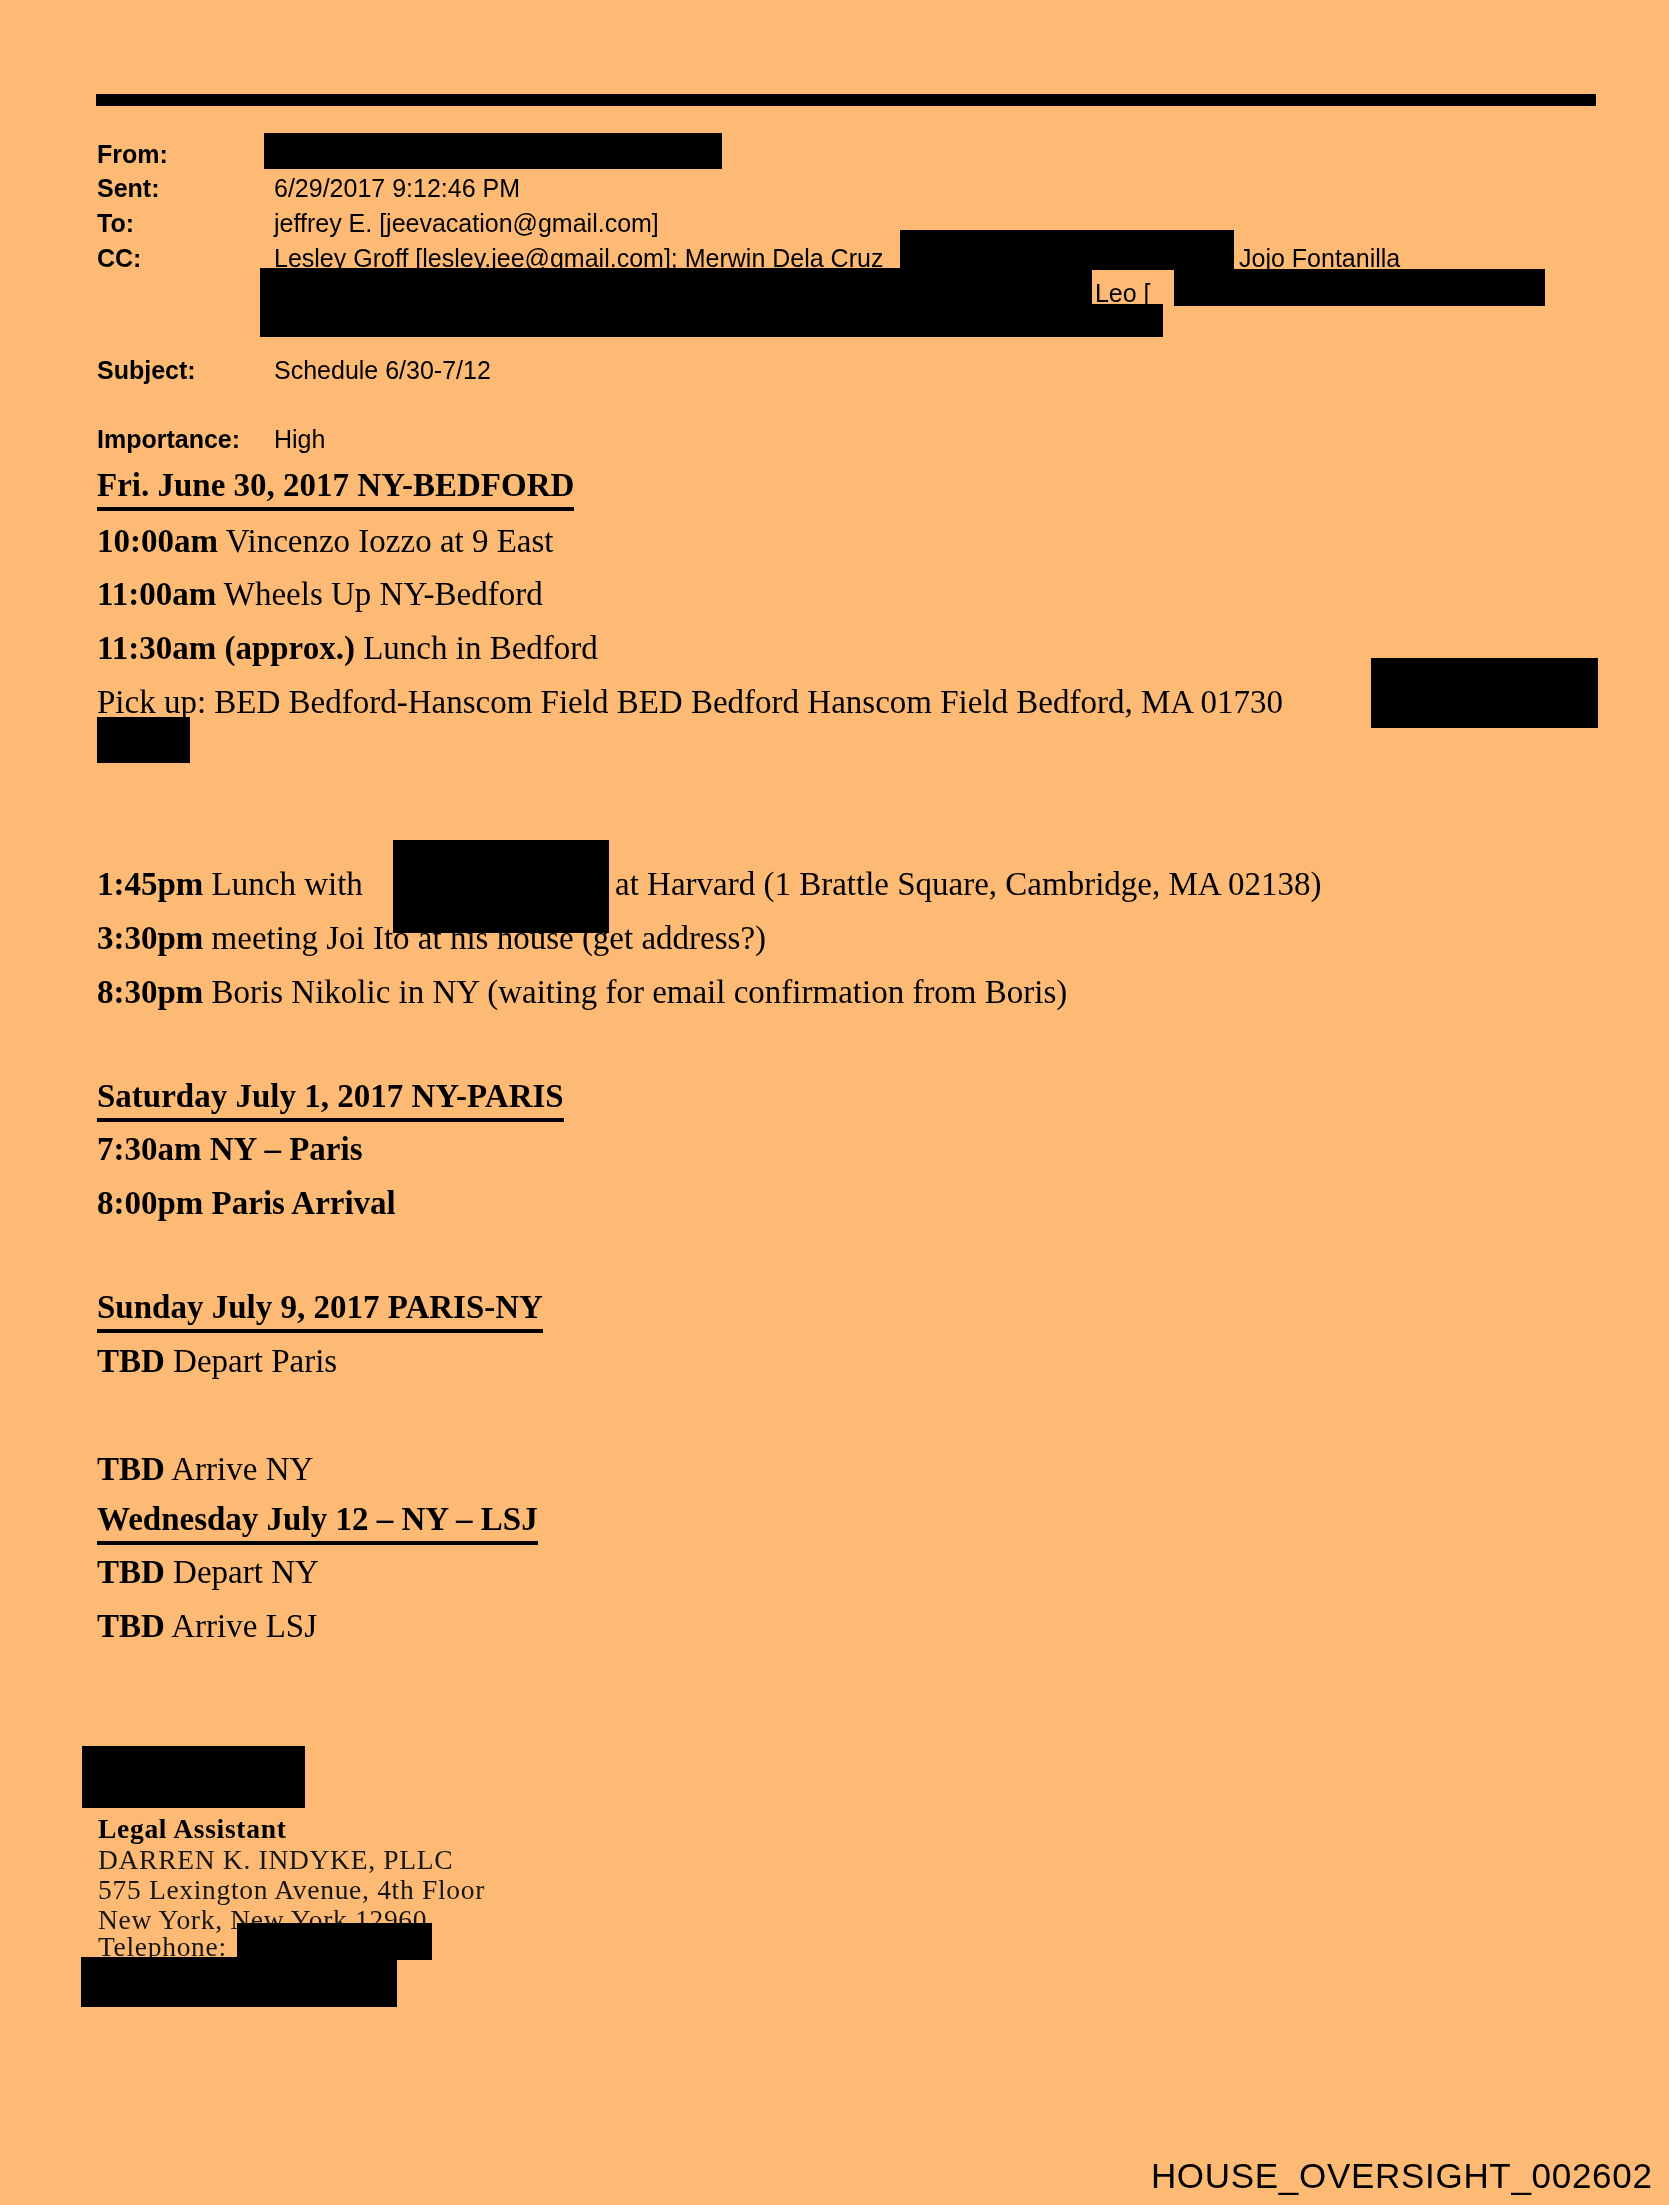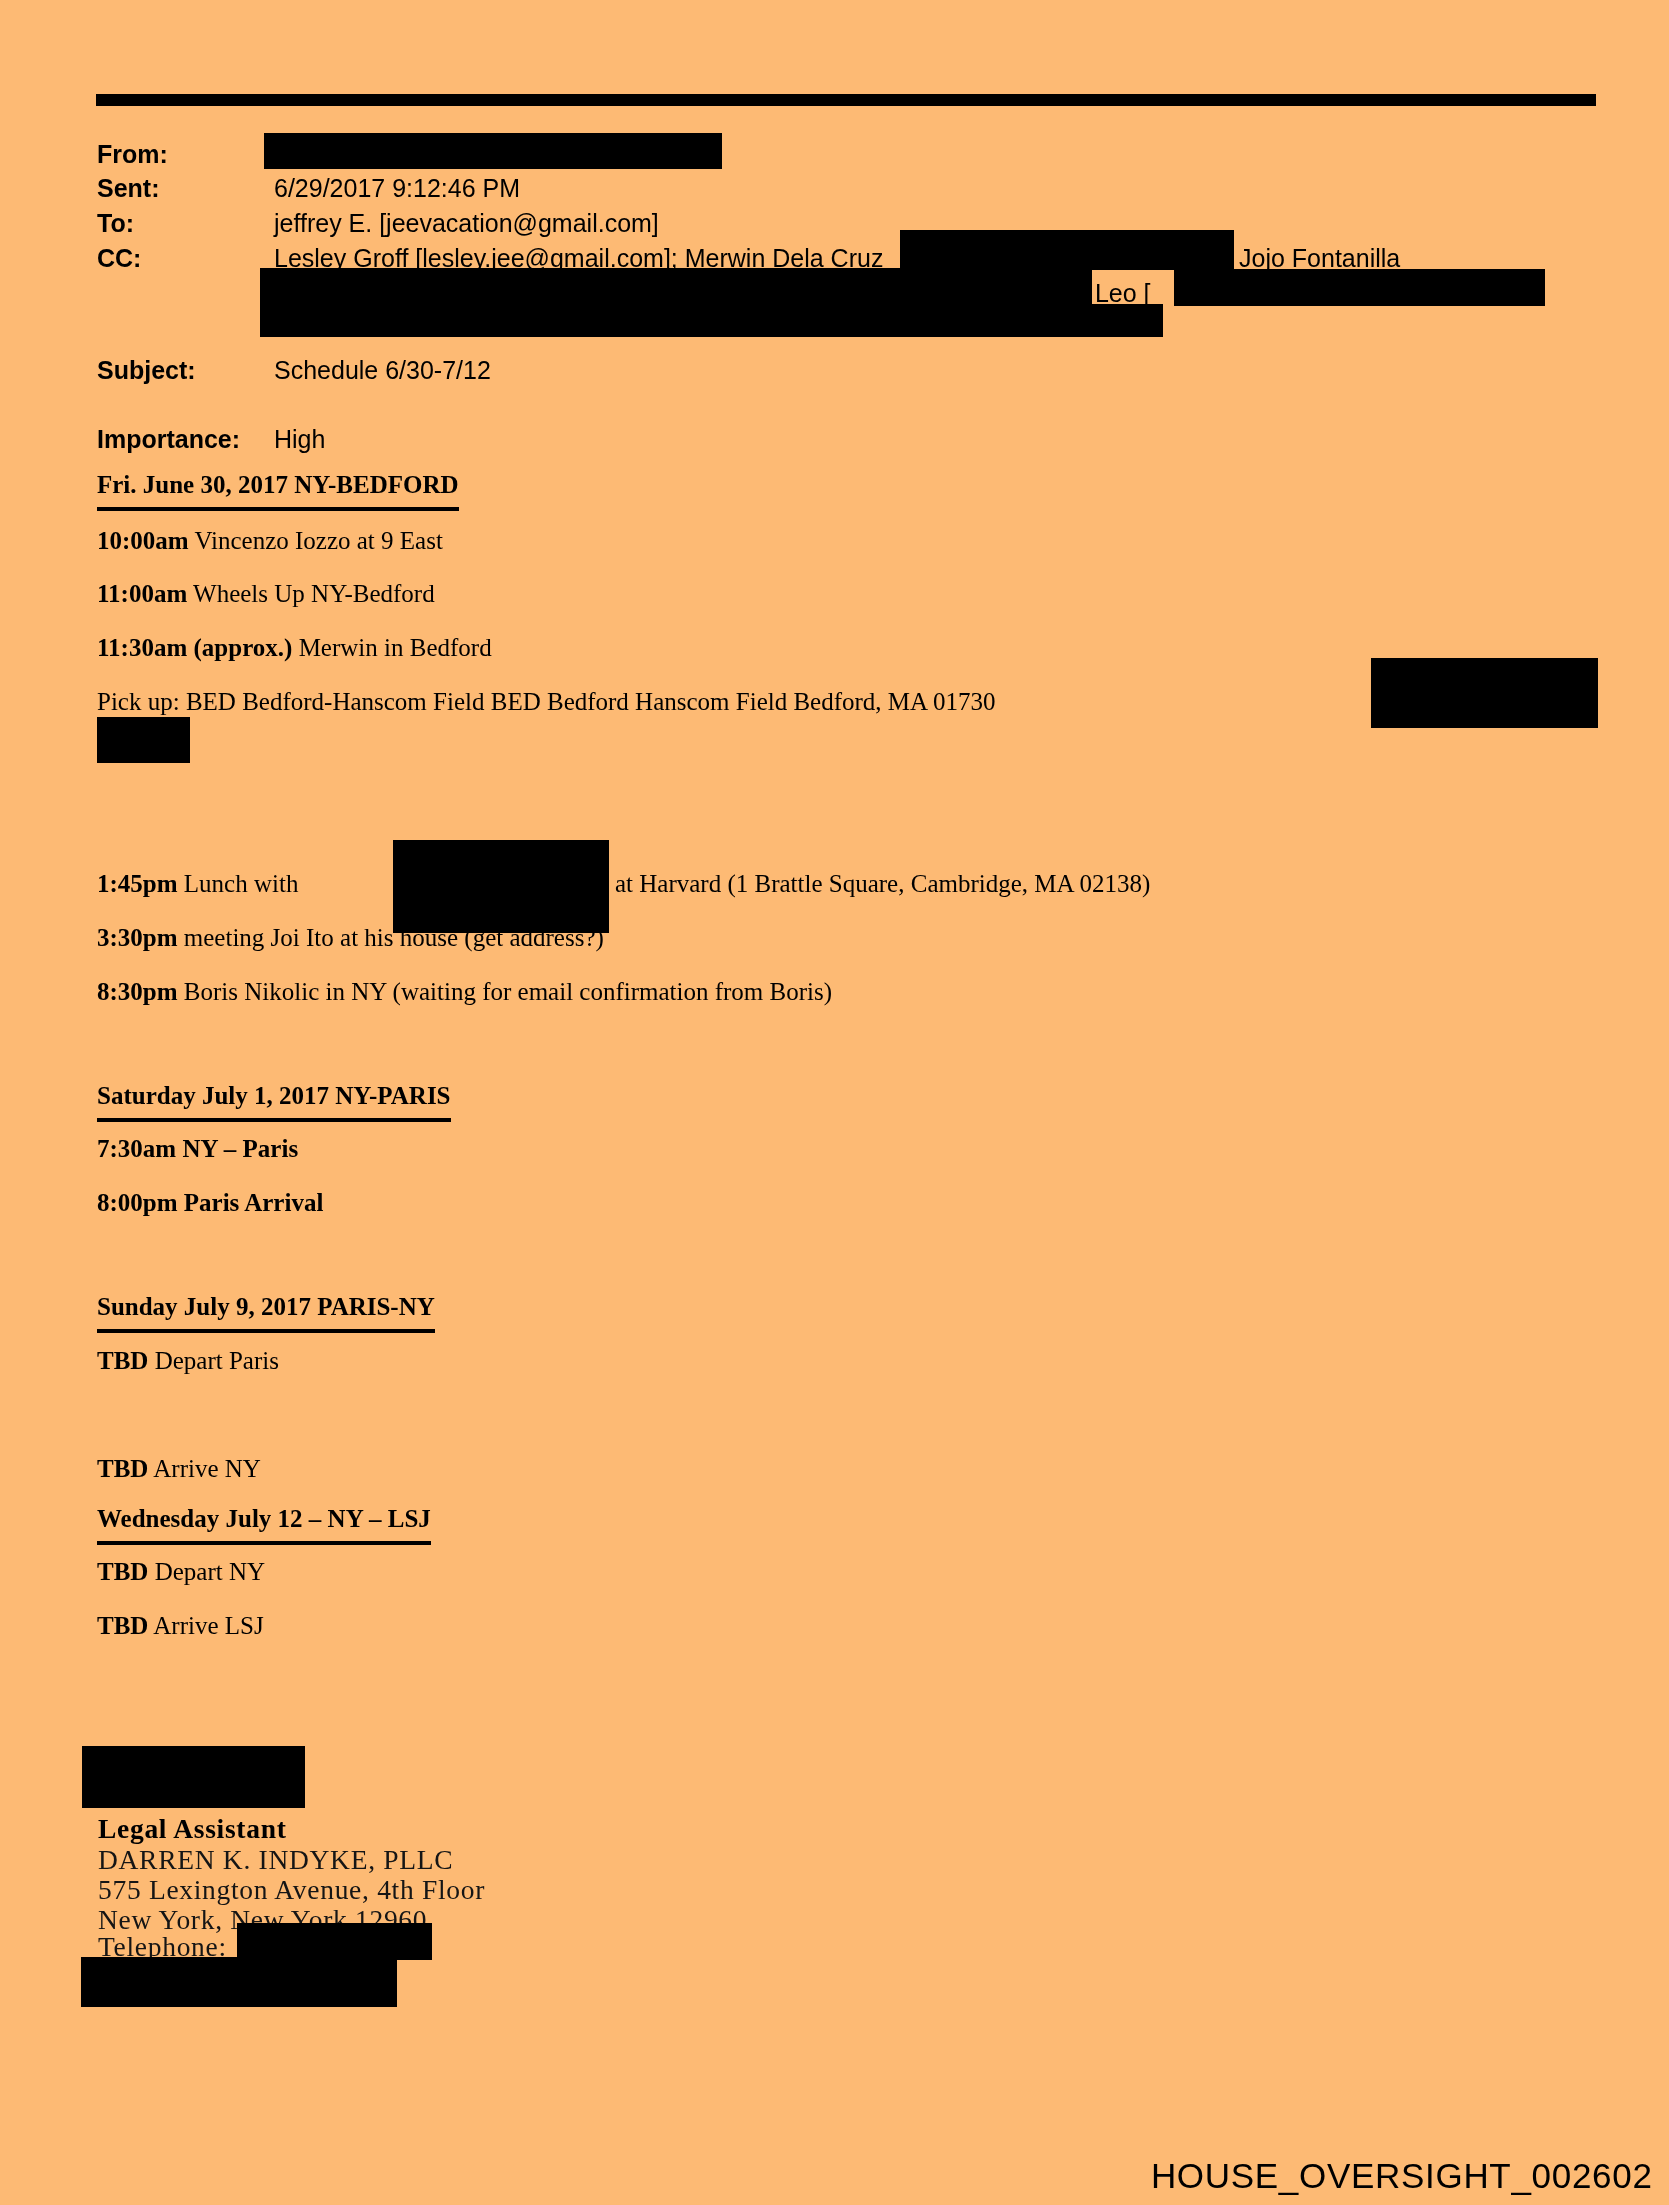--- a/index.html
+++ b/index.html
@@ -12,21 +12,21 @@
   
   .hlabel, .hvalue {
     position:absolute; font-family:"Liberation Sans",sans-serif;
     font-size:25px; line-height:30px; white-space:nowrap; z-index:1;
   }
   .hlabel { left:97px; font-weight:bold; }
   .hvalue { left:274px; }
   
   .bline {
     position:absolute; left:97px; font-family:"Liberation Serif",serif;
-    font-size:25px; line-height:38px; white-space:nowrap; z-index:1;
+    font-size:33px; line-height:38px; white-space:nowrap; z-index:1;
   }
   .bline .bt { font-weight:bold; }
   .shead { font-weight:bold; border-bottom:4.6px solid #000; padding-bottom:2.6px; display:inline-block; }
   .after-lunch { position:absolute; left:518px; top:0; }
   
   .sig {
     position:absolute; left:98px; font-family:"Liberation Serif",serif;
     font-size:27.5px; line-height:30px; letter-spacing:0.7px; color:#151515; white-space:nowrap; z-index:1;text-align:right;
   }
   .sig.b { font-weight:bold; color:#000; }
@@ -68,21 +68,21 @@
 
   <div class="hlabel" style="top:424px">Importance:</div>
   <div class="hvalue" style="top:424px">High</div>
 
   <div class="bline" style="top:466px"><span class="shead">Fri. June 30, 2017 NY-BEDFORD</span></div>
 
   <div class="bline" style="top:522px"><span class="bt">10:00am</span><span> Vincenzo Iozzo at 9 East</span></div>
 
   <div class="bline" style="top:575px"><span class="bt">11:00am</span><span> Wheels Up NY-Bedford</span></div>
 
-  <div class="bline" style="top:629px"><span class="bt">11:30am (approx.)</span><span> Merwin in Bedford</span></div>
+  <div class="bline" style="top:629px"><span class="bt">11:30am (approx.)</span><span> Lunch in Bedford</span></div>
 
   <div class="bline" style="top:683px"><span>Pick up: BED Bedford-Hanscom Field BED Bedford Hanscom Field Bedford, MA 01730</span></div>
   <div class="redact" style="left:1371px;top:658px;width:227px;height:70px"></div>
   <div class="redact" style="left:97px;top:717px;width:93px;height:46px"></div>
 
 
   <div class="bline" style="top:865px"><span class="bt">1:45pm</span><span> Lunch with </span><span class="after-lunch">at Harvard (1 Brattle Square, Cambridge, MA 02138)</span></div>
   <div class="redact" style="left:393px;top:840px;width:216px;height:93px"></div>
 
   <div class="bline" style="top:919px"><span class="bt">3:30pm</span><span> meeting Joi Ito at his house (get address?)</span></div>

